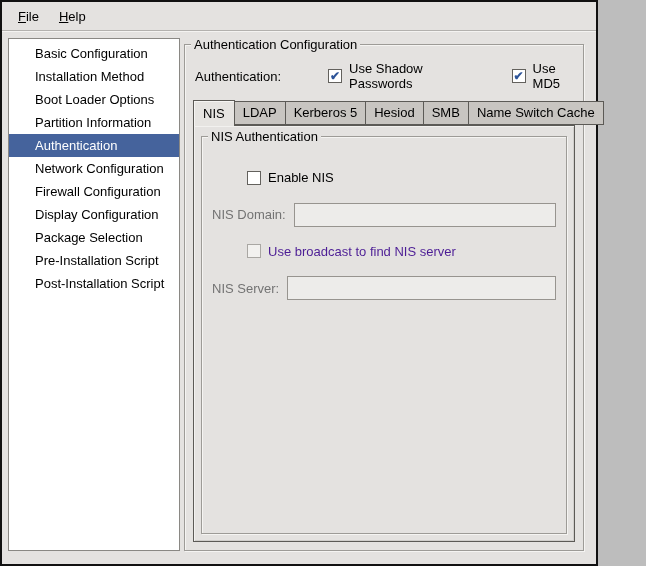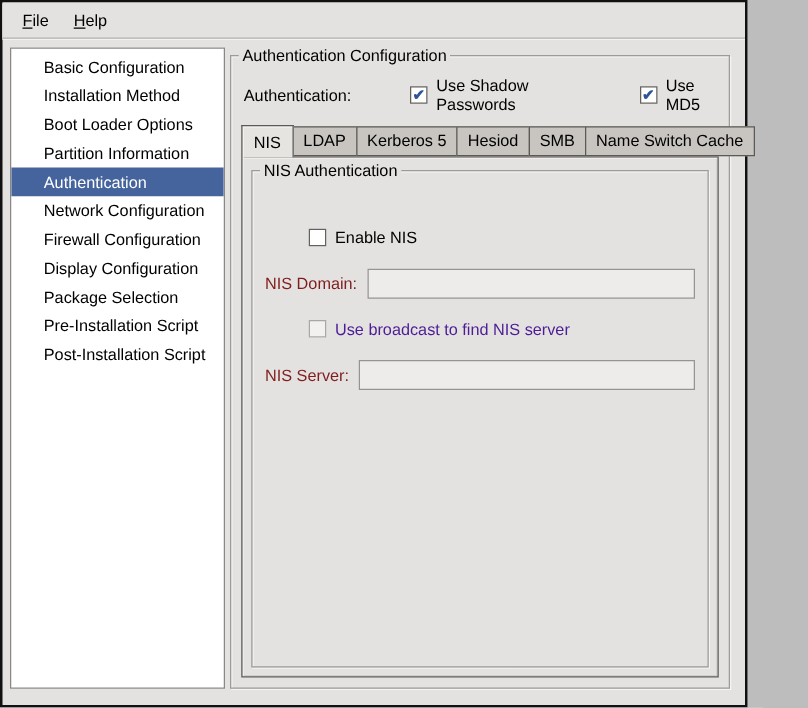--- a/index.html
+++ b/index.html
@@ -122,25 +122,25 @@
     border:1px solid #5c5a56;
     background:#e4e2e0;
     box-shadow:inset 1px 1px 0 #f2f1ef, inset -1px -1px 0 #d0cecb;
     padding:10px 7px 7px 7px;
     display:flex; flex-direction:column;
   }
 
   .nis-groupbox {
     flex:1;
     display:flex; flex-direction:column;
-    padding:28px 10px 10px 10px;
+    padding:16px 10px 10px 10px;
   }
   .nis-row { display:flex; align-items:center; margin-top:15px; flex:0 0 auto; }
   .nis-row .field-label { margin-right:8px; white-space:nowrap; }
-  .field-label.disabled { color:#7f1d1d; }
+  .field-label.disabled { color:#737373; }
 
   .entry {
     flex:1; height:24px;
     background:#edecea;
     border:1px solid #97948f;
     font-family:"Liberation Sans", sans-serif;
     font-size:13px;
     padding:0 4px;
     outline:none;
   }

